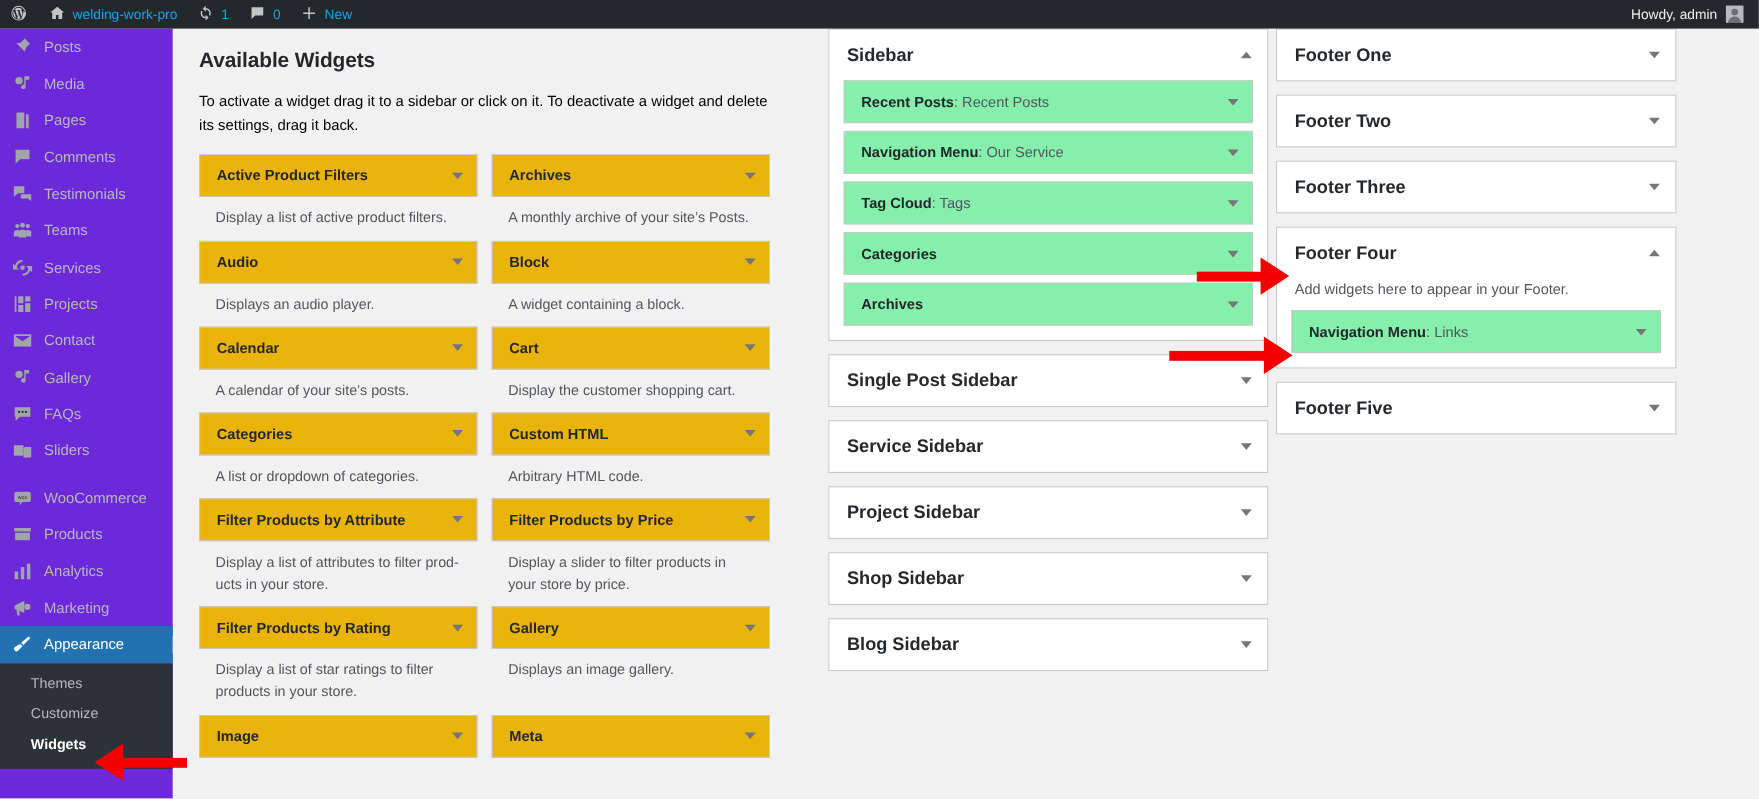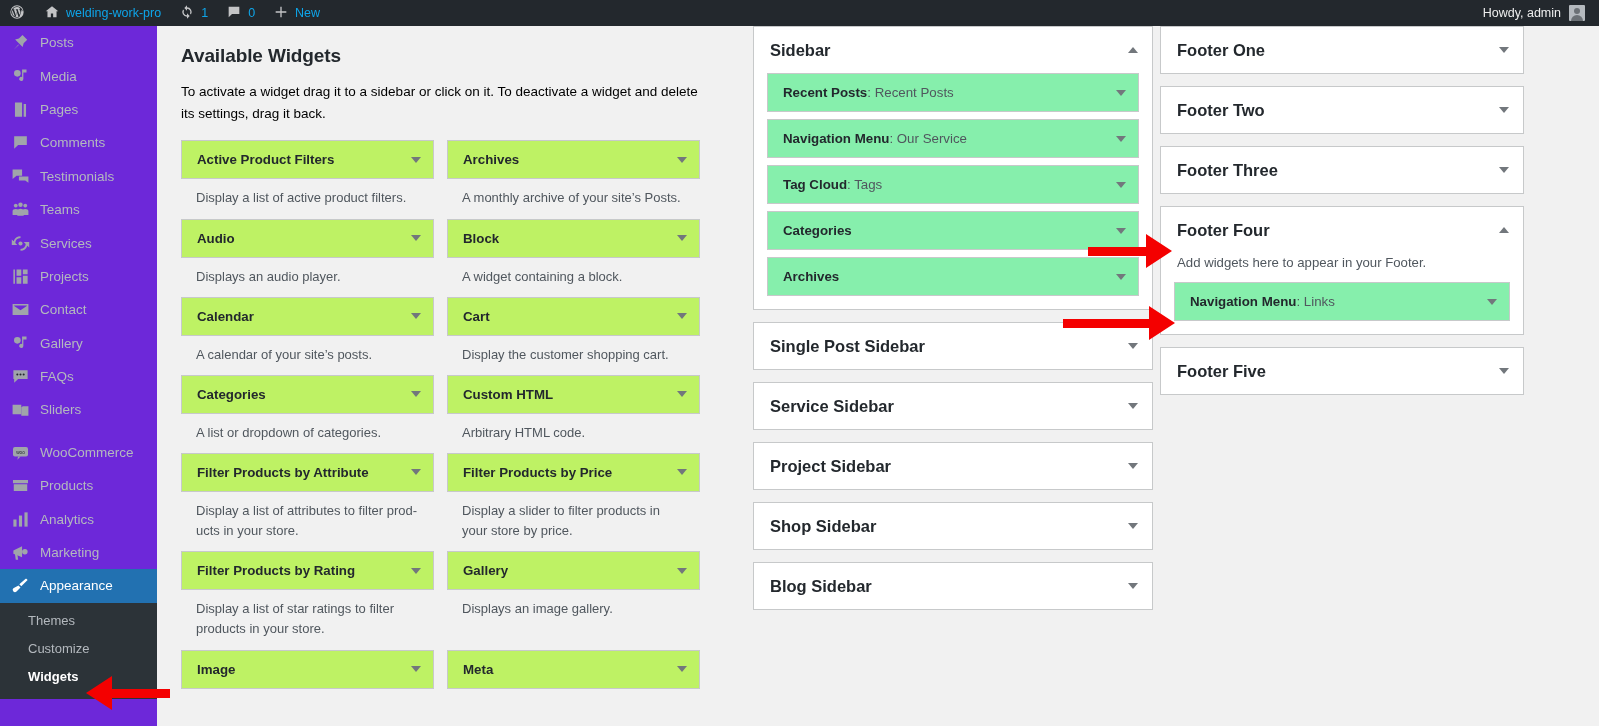--- a/index.html
+++ b/index.html
@@ -81,21 +81,21 @@
     font-size: 19px; font-weight: bold; color: #23282d;
     line-height: 1.3; margin-bottom: 12px; letter-spacing: -0.1px;
   }
   .avail p.desc {
     font-size: 13.5px; color: #000000; line-height: 1.62; margin-bottom: 16px;
     max-width: 524px;
   }
   .wgrid { display: flex; flex-wrap: wrap; column-gap: 13px; }
   .wcell { width: 253px; }
   .wbox {
-    background: #bef264; border: 1px solid #c7c9ca;
+    background: #eab308; border: 1px solid #c7c9ca;
     height: 39px; display: flex; align-items: center;
     padding: 0 12px 0 15px; justify-content: space-between;
   }
   .wbox .wtitle { font-size: 13.3px; font-weight: bold; color: #23282d; }
   .wdesc {
     font-size: 13px; color: #50575e; line-height: 1.55;
     padding: 9px 15px 10px 15px;
   }
   .caret {
     width: 0; height: 0; border-left: 5.5px solid transparent;

